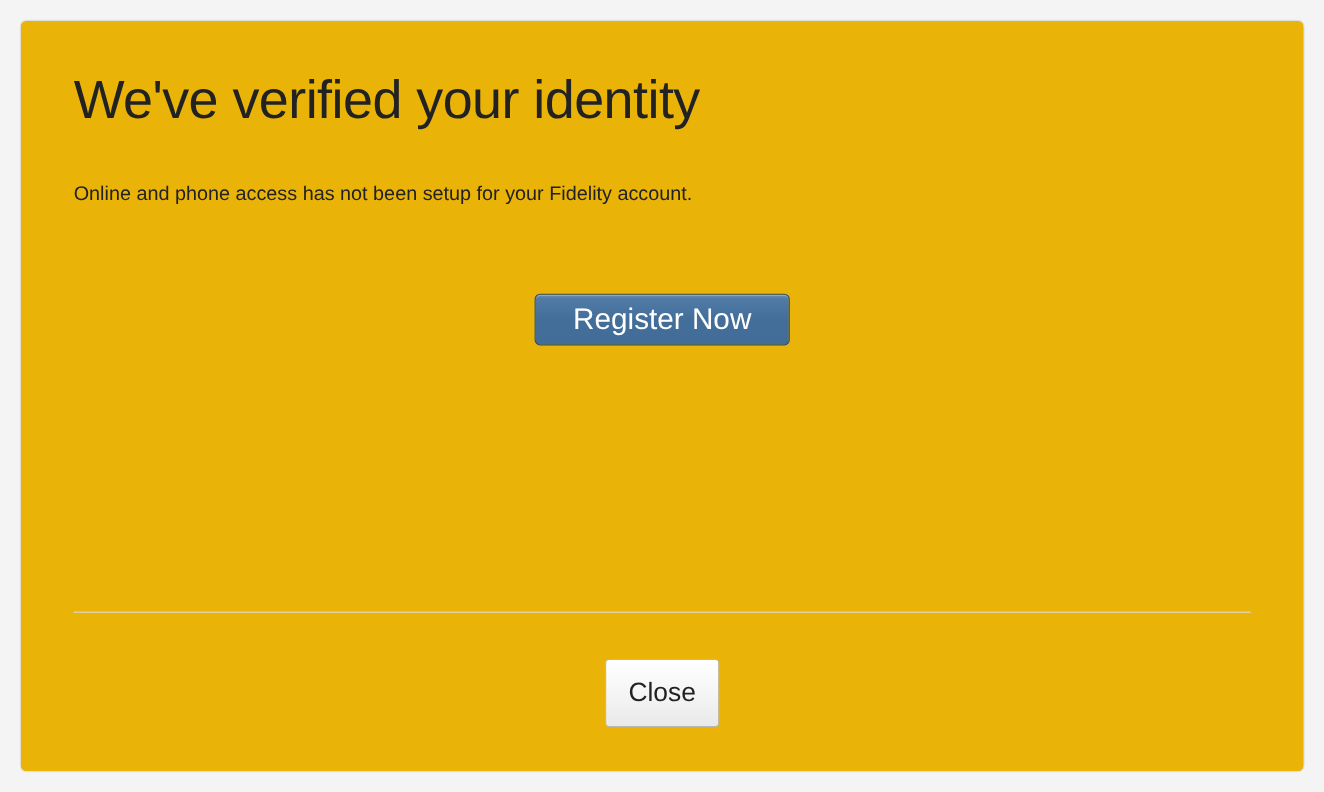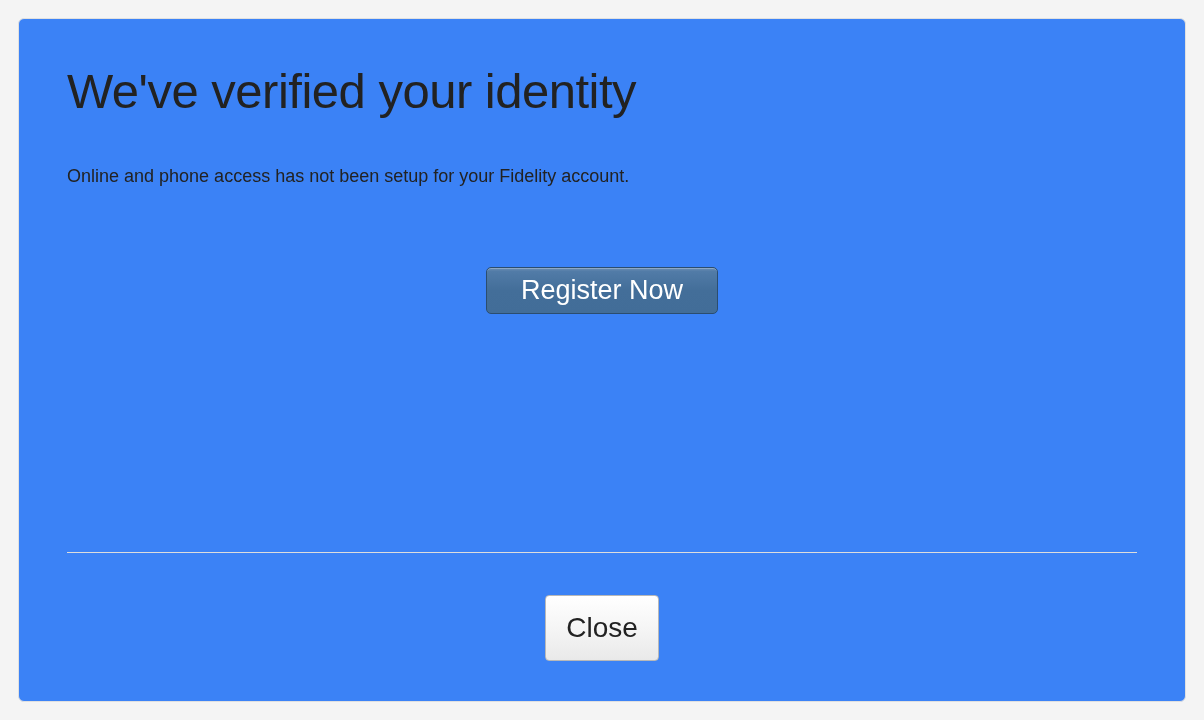--- a/index.html
+++ b/index.html
@@ -8,21 +8,21 @@
       padding: 0;
     }
     body {
       font-family: -apple-system, BlinkMacSystemFont, "Segoe UI", "Helvetica Neue", Arial, sans-serif;
       background: #f4f4f4;
       width: 1204px;
       height: 720px;
       padding: 18px;
     }
     .modal {
-      background: #3b82f6;
+      background: #eab308;
       border: 1px solid #e0e0e0;
       border-radius: 6px;
       width: 100%;
       height: 100%;
       padding: 44px 48px 40px 48px;
       display: flex;
       flex-direction: column;
     }
     .modal-title {
       font-size: 49px;
@@ -70,21 +70,21 @@
     .secondary-action-wrap {
       display: flex;
       justify-content: center;
       margin-top: 42px;
     }
     .btn-secondary {
       background: linear-gradient(to bottom, #ffffff 0%, #f3f3f3 60%, #e9e9e9 100%);
       border: 1px solid #b8b8b8;
       border-radius: 4px;
       color: #222222;
-      font-size: 28px;
+      font-size: 24px;
       font-weight: 400;
       padding: 16px 20px;
       cursor: pointer;
       font-family: inherit;
     }
     .spacer {
       flex: 1;
     }
   </style>
 </head>

